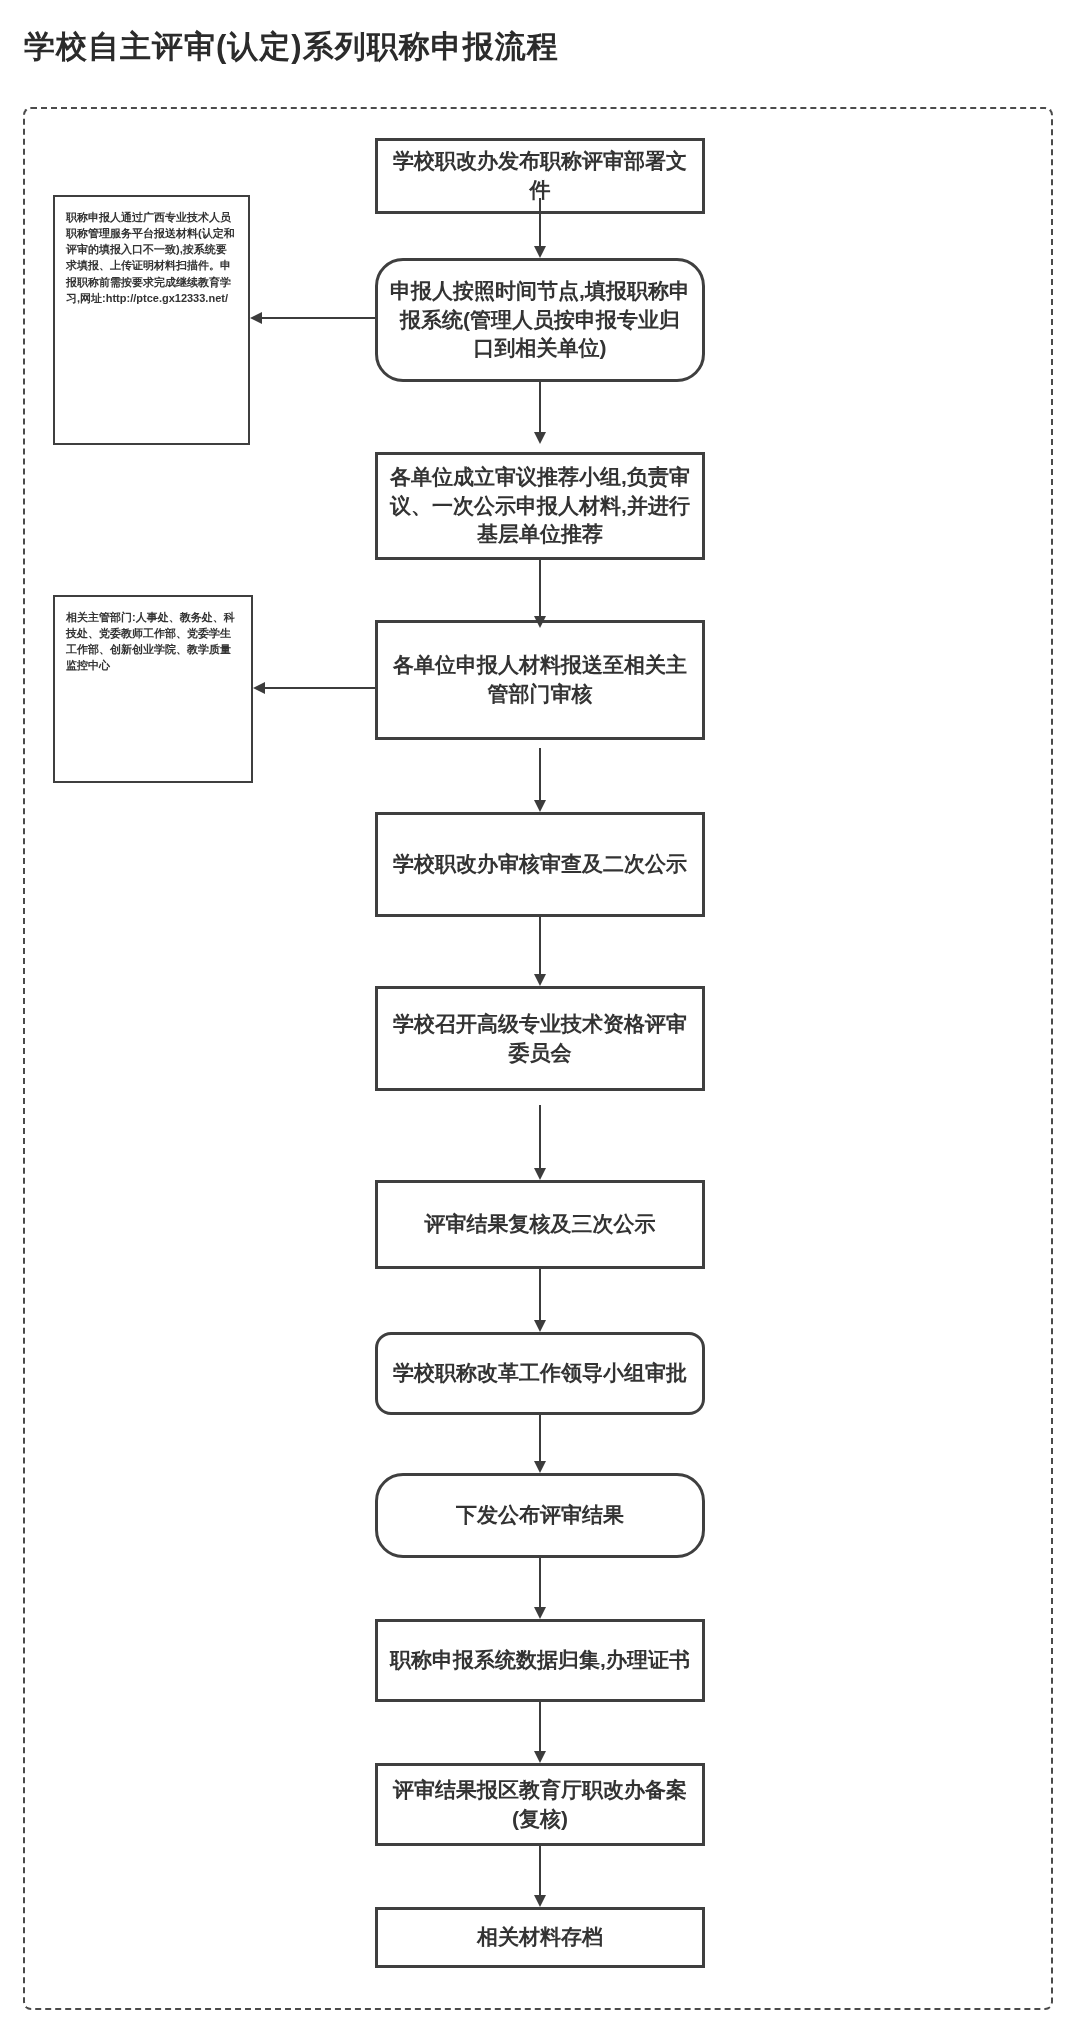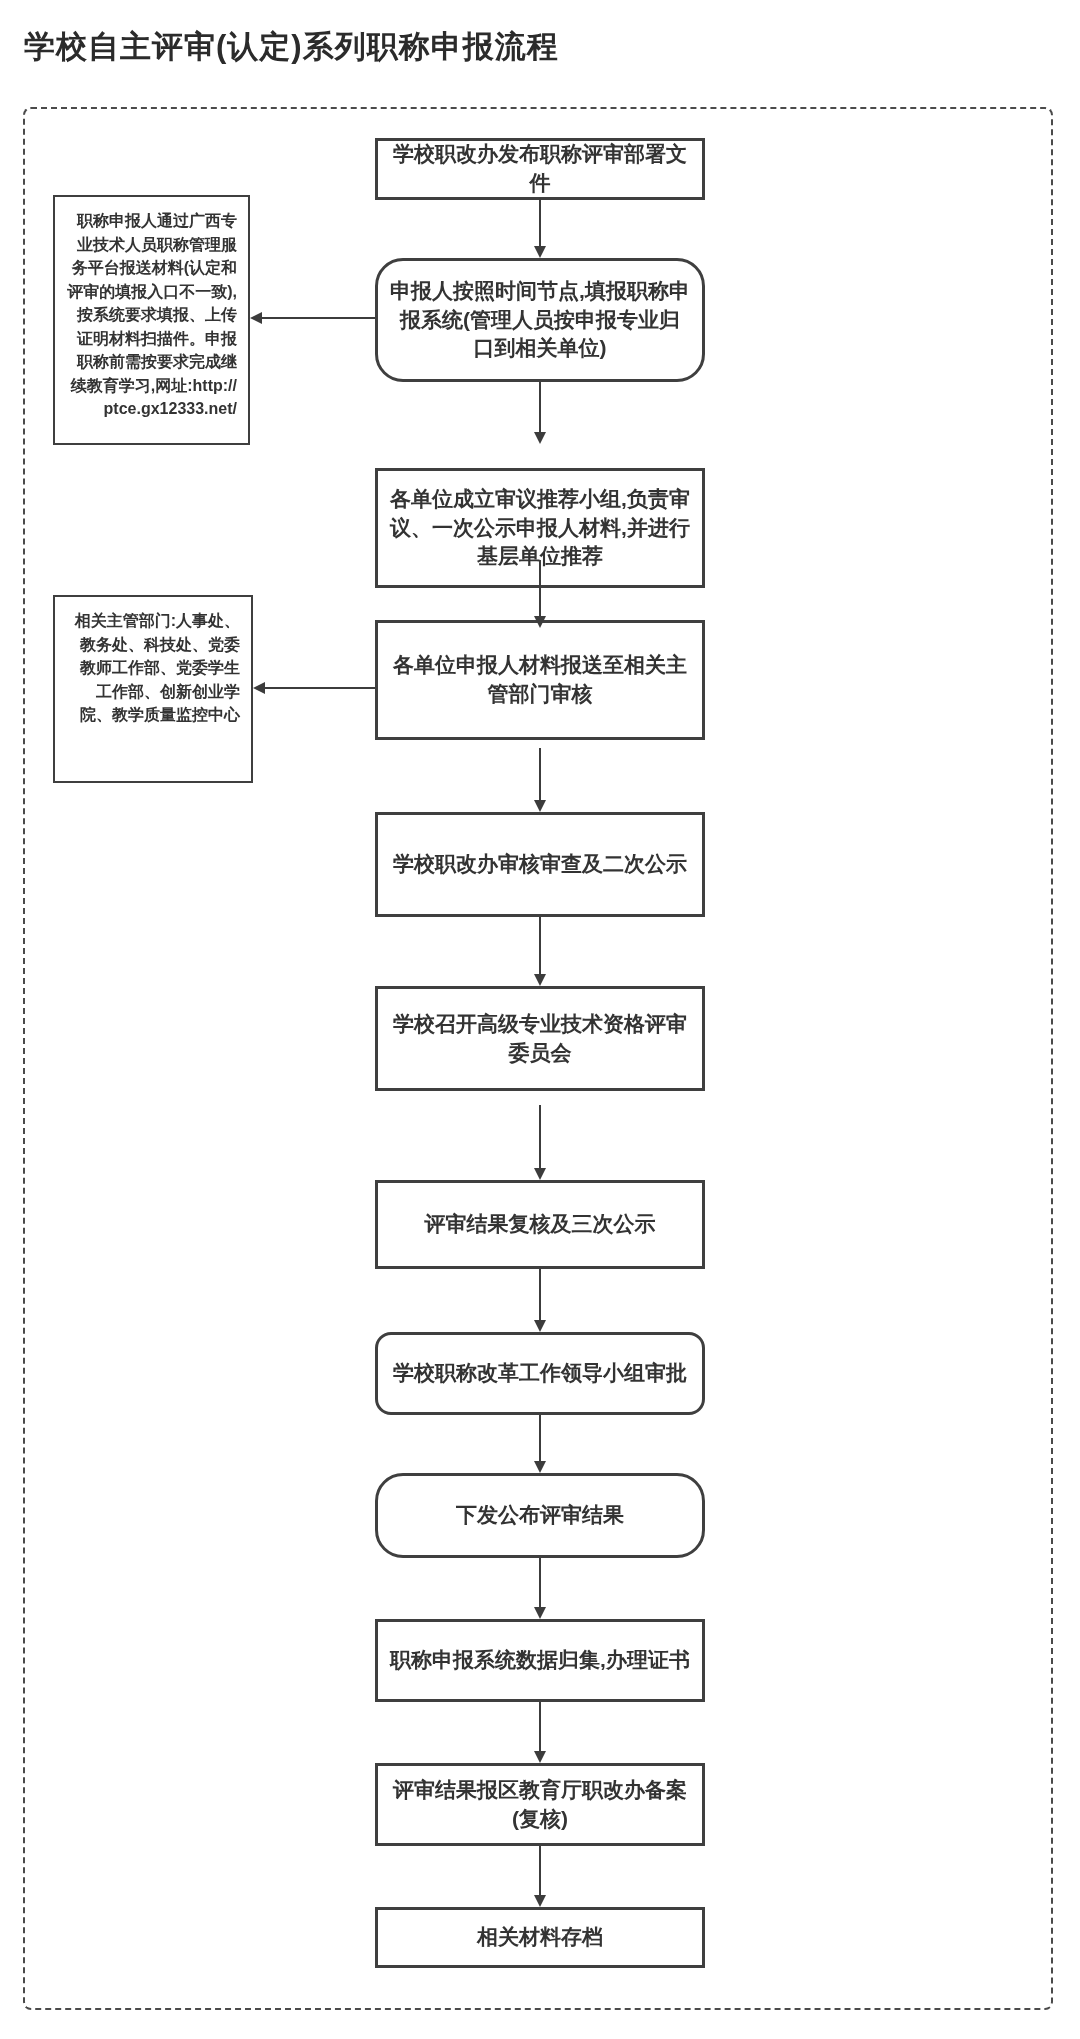--- a/index.html
+++ b/index.html
@@ -22,23 +22,23 @@
   .step {
     position: absolute; left: 375px; width: 330px;
     border: 3px solid #3f3f3f; box-sizing: border-box;
     display: flex; align-items: center; justify-content: center;
     text-align: center; font-weight: bold; font-size: 21px;
     line-height: 1.38; color: #333333; background: #ffffff;
     padding: 4px 12px;
   }
   .note {
     position: absolute; border: 2px solid #3f3f3f; box-sizing: border-box;
-    font-weight: bold; font-size: 16px; line-height: 1.47;
+    font-weight: bold; font-size: 11px; line-height: 1.47;
     color: #333333; background: #ffffff; padding: 12px 11px;
-    text-align: right; word-break: break-all;
+    text-align: left; word-break: break-all;
   }
   .varrow {
     position: absolute; left: 539px; width: 2px; background: #3c3c3c;
   }
   .varrow::after {
     content: ""; position: absolute; bottom: -12px; left: -5px;
     width: 0; height: 0;
     border-left: 6px solid transparent; border-right: 6px solid transparent;
     border-top: 12px solid #3c3c3c;
   }
@@ -52,23 +52,23 @@
     border-right: 12px solid #3c3c3c;
   }
 </style>
 </head>
 <body>
 
 <div class="title">学校自主评审(认定)系列职称申报流程</div>
 
 <div class="outer-frame"></div>
 
-<div class="step" style="top:138px;  height:62px;">学校职改办发布职称评审部署文件</div>
+<div class="step" style="top:138px;  height:76px;">学校职改办发布职称评审部署文件</div>
 <div class="step" style="top:258px;  height:124px;border-radius:28px;">申报人按照时间节点,填报职称申报系统(管理人员按申报专业归口到相关单位)</div>
-<div class="step" style="top:468px;  height:120px;">各单位成立审议推荐小组,负责审议、一次公示申报人材料,并进行基层单位推荐</div>
+<div class="step" style="top:452px;  height:108px;">各单位成立审议推荐小组,负责审议、一次公示申报人材料,并进行基层单位推荐</div>
 <div class="step" style="top:620px;  height:120px;">各单位申报人材料报送至相关主管部门审核</div>
 <div class="step" style="top:812px;  height:105px;">学校职改办审核审查及二次公示</div>
 <div class="step" style="top:986px;  height:105px;">学校召开高级专业技术资格评审委员会</div>
 <div class="step" style="top:1180px; height:89px;">评审结果复核及三次公示</div>
 <div class="step" style="top:1332px; height:83px;border-radius:16px;">学校职称改革工作领导小组审批</div>
 <div class="step" style="top:1473px; height:85px;border-radius:28px;">下发公布评审结果</div>
 <div class="step" style="top:1619px; height:83px;">职称申报系统数据归集,办理证书</div>
 <div class="step" style="top:1763px; height:83px;">评审结果报区教育厅职改办备案(复核)</div>
 <div class="step" style="top:1907px; height:61px;">相关材料存档</div>
 

